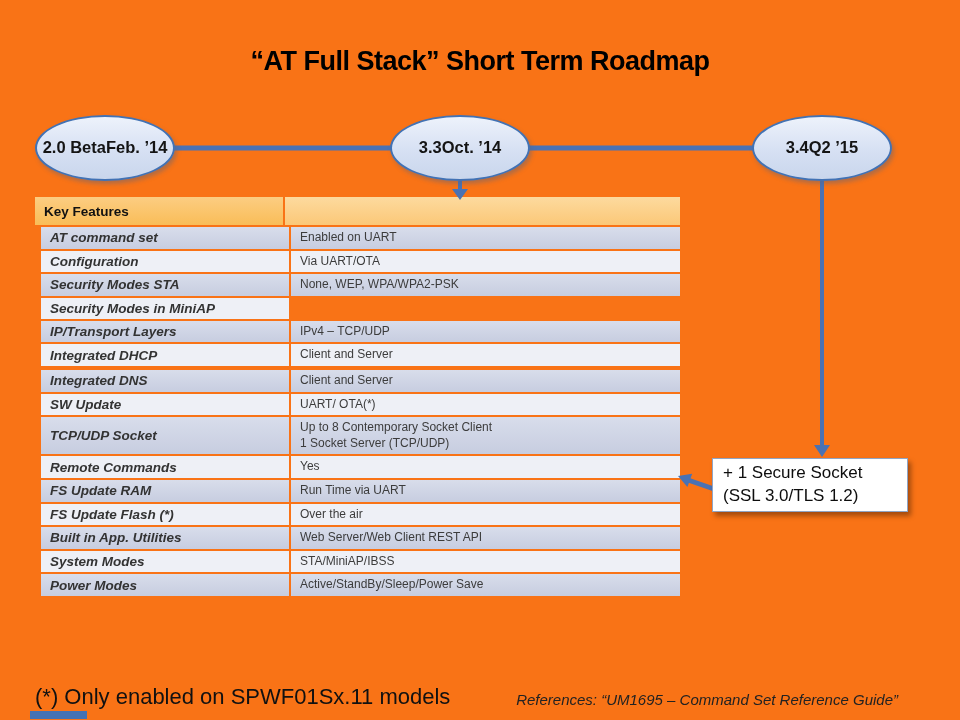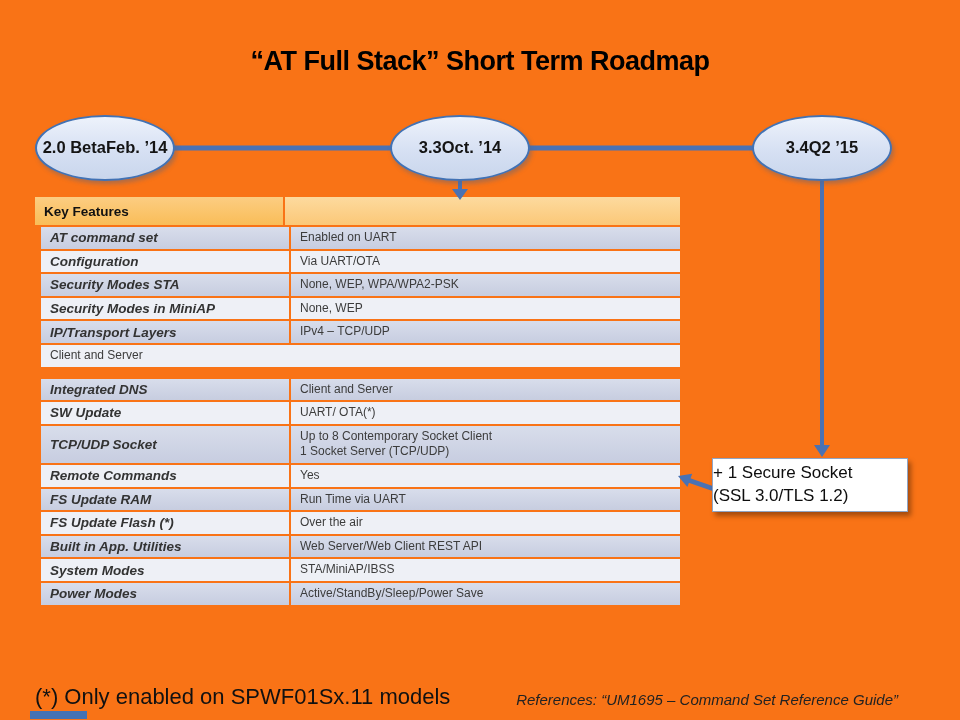--- a/index.html
+++ b/index.html
@@ -22,32 +22,32 @@
   .e1{left:35px;top:115px;} .e2{left:390px;top:115px;} .e3{left:752px;top:115px;}
 
   
   .ftable{position:absolute;left:35px;top:197px;width:645px;z-index:1;}
   .thead{display:flex;gap:2px;margin-bottom:2px;border-radius:9px;}
   .th{box-sizing:border-box;display:flex;align-items:center;padding:0 9px;height:28px;
       font-weight:bold;font-size:13.5px;color:#111;}
   .th-left{width:248px;background:linear-gradient(#FCCD82,#F9BD58);}
   .th-right{flex:1;background:linear-gradient(#FDDA9E,#FBC878);}
   .trow{display:flex;gap:2px;margin-bottom:2px;padding-left:6px;}
-  .gap-top{margin-top:12px;}
+  .gap-top{margin-top:4px;}
   .cell{box-sizing:border-box;min-height:21px;padding:3px 9px;display:flex;
         flex-direction:column;justify-content:center;}
   .feature{width:248px;font-weight:bold;font-style:italic;font-size:13.5px;color:#333;}
   .value{flex:1;font-size:12px;color:#3c3c3c;line-height:1.3;}
   .band .cell{background:linear-gradient(#D8DDEB,#C7CDE0);}
   .plain .cell{background:#EEF0F6;}
 
   
   .callout{position:absolute;left:712px;top:458px;width:196px;height:54px;z-index:3;
            box-sizing:border-box;background:#fff;border:1.5px solid #8FA5C6;
-           box-shadow:3px 4px 5px rgba(0,0,0,0.35);padding:4px 0;
+           box-shadow:3px 4px 5px rgba(0,0,0,0.35);padding:4px 10px;
            display:flex;flex-direction:column;justify-content:center;
            font-size:17px;line-height:1.35;color:#0d0d0d;}
 
   .footnote{position:absolute;left:35px;top:684px;font-size:22px;color:#111;}
   .references{position:absolute;right:62px;top:691px;font-style:italic;
               font-size:15px;color:#222;}
   .footer-bar{position:absolute;left:30px;top:711px;width:57px;height:8px;background:#4472B4;}
 </style>
 </head>
 <body>
@@ -98,31 +98,29 @@
           </div>
         </div>
         <div class="trow band">
           <div class="cell feature">Security Modes STA</div>
           <div class="cell value">
             <div>None, WEP, WPA/WPA2-PSK</div>
           </div>
         </div>
         <div class="trow plain">
           <div class="cell feature">Security Modes in MiniAP</div>
-          <div class="cell value">
-            <div>None, WEP</div>
-          </div>
         </div>
         <div class="trow band">
           <div class="cell feature">IP/Transport Layers</div>
           <div class="cell value">
             <div>IPv4 – TCP/UDP</div>
           </div>
         </div>
         <div class="trow plain">
+          <div class="cell feature">Integrated DHCP</div>
           <div class="cell value">
             <div>Client and Server</div>
           </div>
         </div>
         <div class="trow band gap-top">
           <div class="cell feature">Integrated DNS</div>
           <div class="cell value">
             <div>Client and Server</div>
           </div>
         </div>

